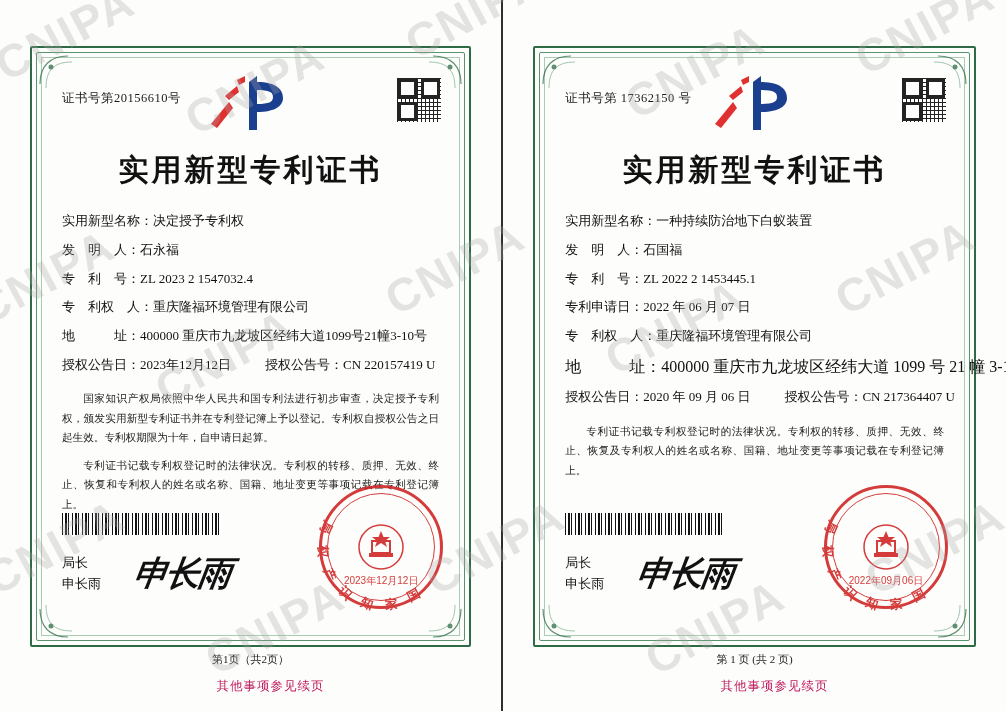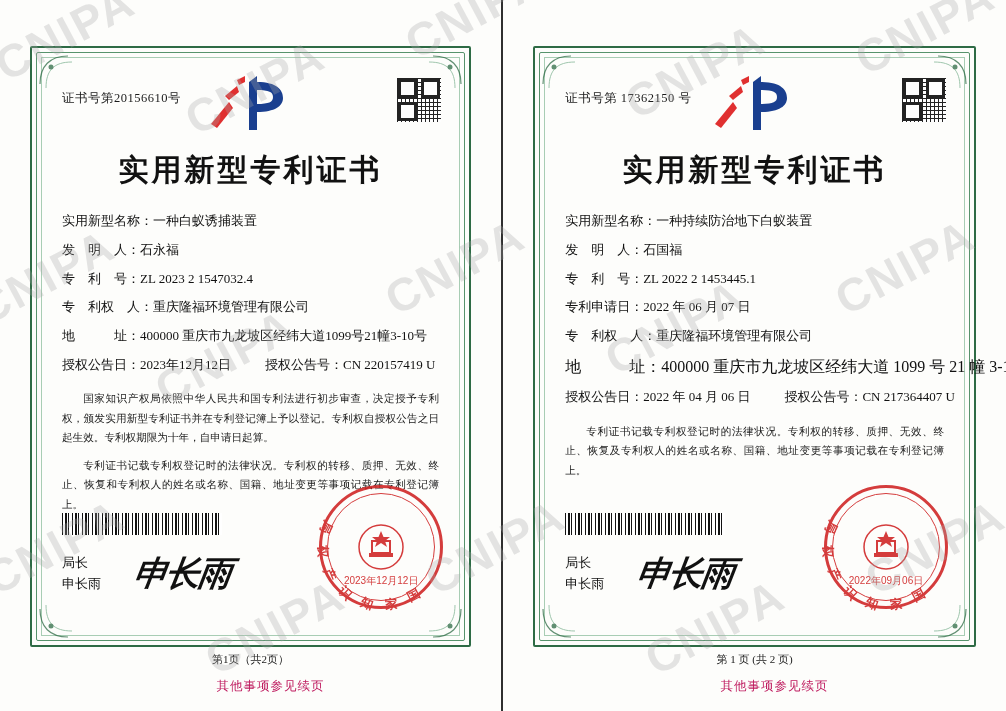--- a/index.html
+++ b/index.html
@@ -321,21 +321,21 @@
         </div>
         <div class="qr">
             <div class="qr-b"></div>
           </div>
       </div>
 
       <div class="title">实用新型专利证书</div>
 
       <div class="fields">
         <div class="frow">
-          <span class="flabel">实用新型名称：</span><span class="fvalue">一种白蚁诱捕装置</span>
+          <span class="flabel">实用新型名称：</span><span class="fvalue">决定授予专利权</span>
         </div>
         <div class="frow">
           <span class="flabel">发　明　人：</span><span class="fvalue">石永福</span>
         </div>
         <div class="frow">
           <span class="flabel">专　利　号：</span><span class="fvalue">ZL 2023 2 1547032.4</span>
         </div>
         <div class="frow">
           <span class="flabel">专　利权　人：</span><span class="fvalue">重庆隆福环境管理有限公司</span>
         </div>
@@ -451,21 +451,21 @@
         <div class="frow">
           <span class="flabel">专利申请日：</span><span class="fvalue">2022 年 06 月 07 日</span>
         </div>
         <div class="frow">
           <span class="flabel">专　利权　人：</span><span class="fvalue">重庆隆福环境管理有限公司</span>
         </div>
         <div class="frow" style="font-size:16px;">
           <span class="flabel">地　　　址：</span><span class="fvalue">400000 重庆市九龙坡区经纬大道 1099 号 21 幢 3-10 号</span>
         </div>
         <div class="frow two-col">
-          <span class="flabel">授权公告日：</span><span class="fvalue">2022 年 04 月 06 日</span><span class="col2 flabel">授权公告号：</span><span class="fvalue">CN 217364407 U</span>
+          <span class="flabel">授权公告日：</span><span class="fvalue">2020 年 09 月 06 日</span><span class="col2 flabel">授权公告号：</span><span class="fvalue">CN 217364407 U</span>
         </div>
       </div>
 
       <div class="para-wrap">
         <p class="para">专利证书记载专利权登记时的法律状况。专利权的转移、质押、无效、终止、恢复及专利权人的姓名或名称、国籍、地址变更等事项记载在专利登记簿上。</p>
       </div>
 
       <div class="barcode"></div>
 
       <div class="sign-block">

